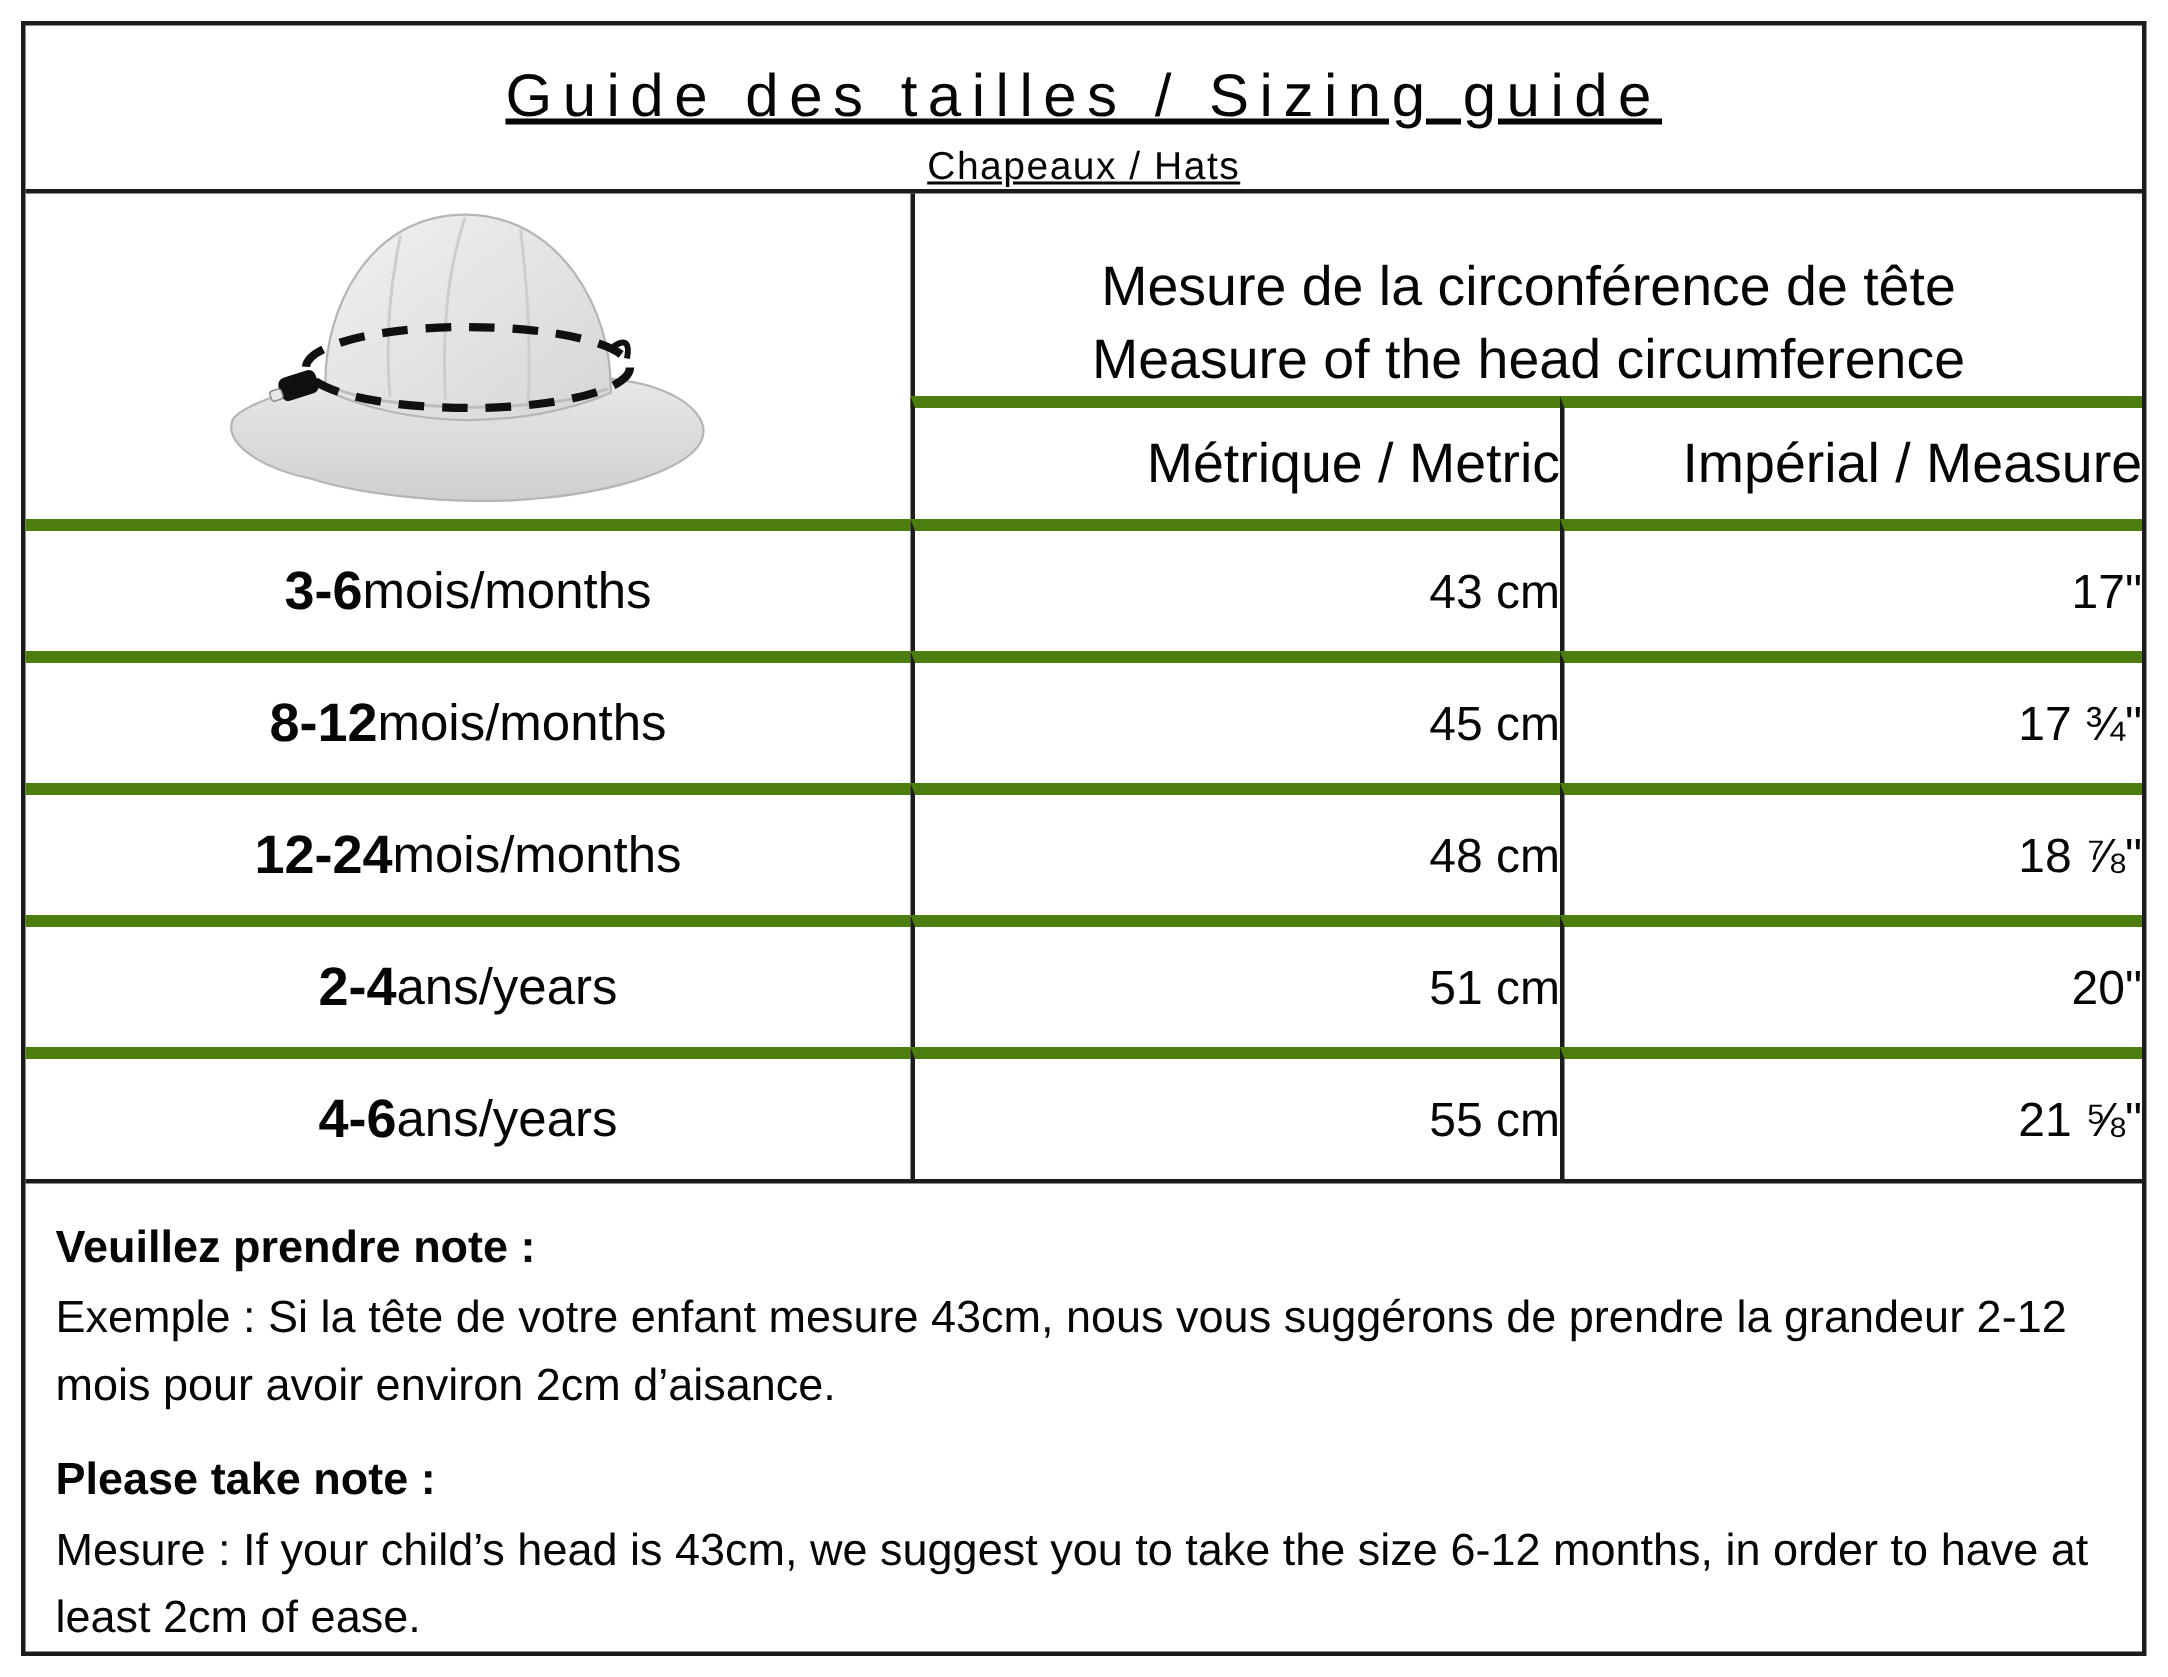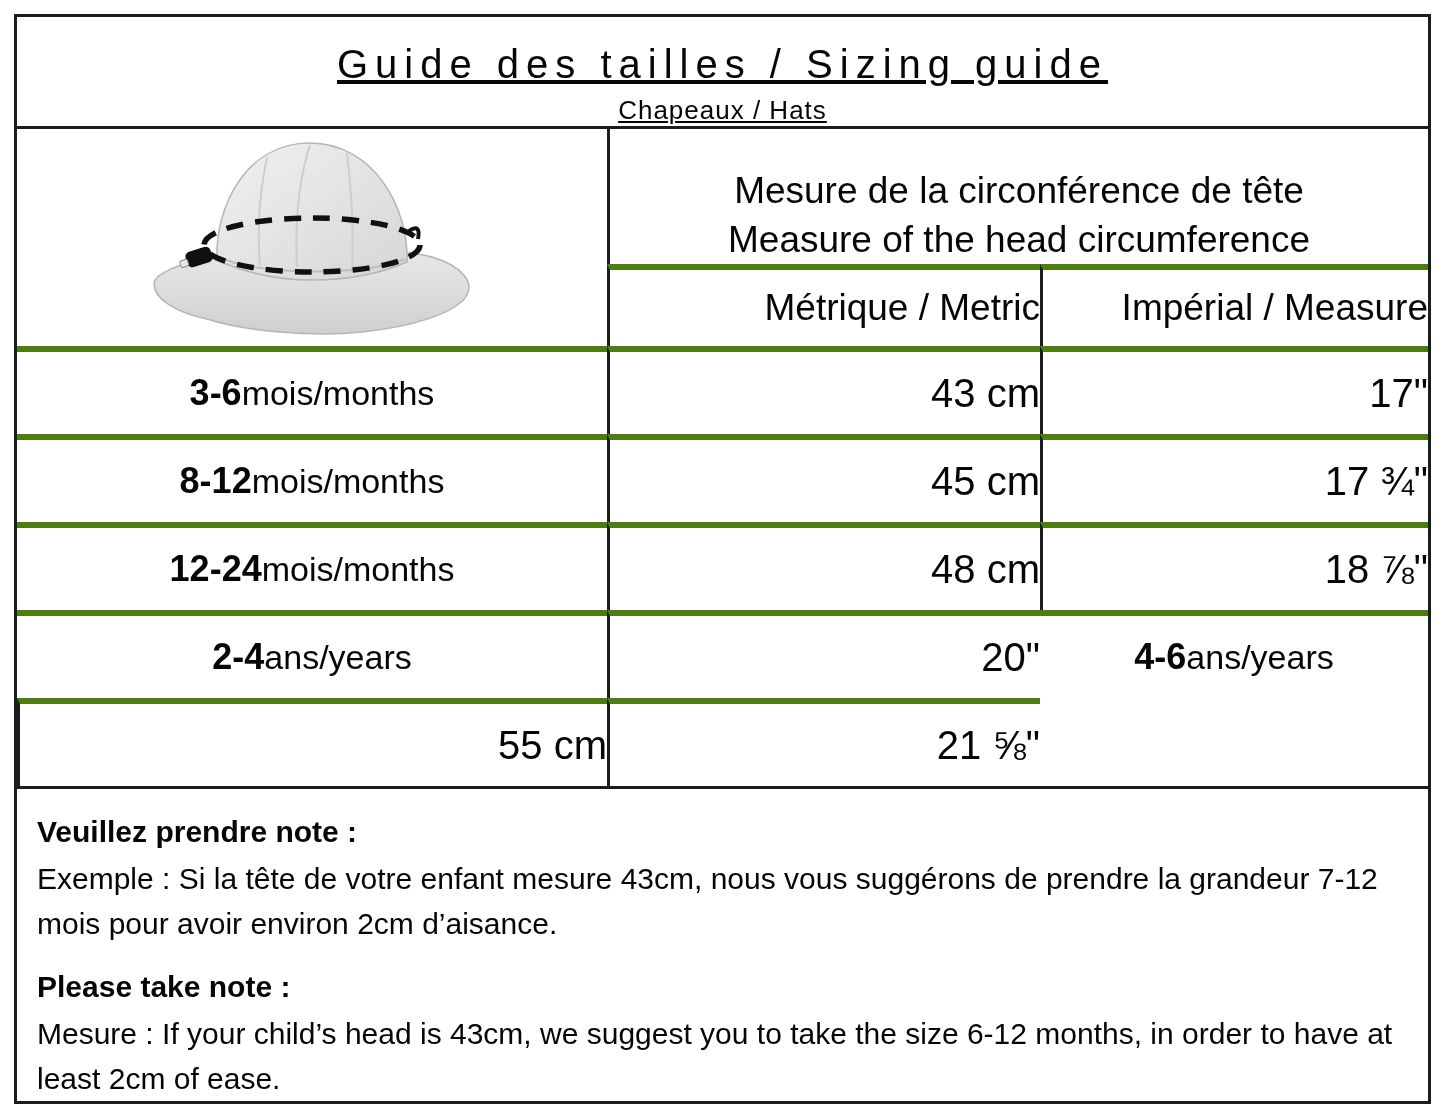--- a/index.html
+++ b/index.html
@@ -14,27 +14,27 @@
   .sub-title  { font-size:26px; letter-spacing:1px; margin-top:8px; }
   
   .size-table {
     display:grid;
     grid-template-columns:590px 433px 388px;
     grid-template-rows:135px 82px repeat(5, 88px);
     height:657px;
   }
   .cell { display:flex; align-items:center; justify-content:center; text-align:center; }
   .bl { border-left:3px solid #1c1c1c;justify-content:flex-end; }
-  .bt { border-top:6px solid #4d7c0f; }
+  .bt { border-top:8px solid #4d7c0f; }
   .cell-hat { grid-column:1; grid-row:1 / 3; }
   .cell-measure { grid-column:2 / 4; grid-row:1; flex-direction:column; font-size:37px; line-height:49px; }
   .col-header { font-size:37px; }
   .label-cell { font-size:34px;text-align:center; }
   .label-cell b { font-size:36px; font-weight:700; }
-  .value-cell { font-size:40px; }
+  .value-cell { font-size:32px; }
   
   .notes-section { flex:1; border-top:3px solid #1c1c1c; padding:16px 22px 0 20px; font-size:30px; line-height:45px; }
   .note-heading { font-weight:700; font-size:30px; margin-top:4px; }
   .note-heading.en { margin-top:18px; }
   .note-body { margin-top:2px; }
   .ul { text-underline-offset:5px; }
   .hat-svg { width:330px; height:205px; }
 </style>
 </head>
 <body>
@@ -108,31 +108,32 @@
         <b>12-24</b>
         <span> mois/months</span>
       </div>
     <div class="cell value-cell bl bt">48 cm</div>
     <div class="cell value-cell bl bt">18 ⅞"</div>
 
     <div class="cell label-cell bt">
         <b>2-4</b>
         <span> ans/years</span>
       </div>
+    <div class="cell value-cell bl bt">51 cm</div>
     <div class="cell value-cell bl bt">20"</div>
 
     <div class="cell label-cell bt">
         <b>4-6</b>
         <span> ans/years</span>
       </div>
     <div class="cell value-cell bl bt">55 cm</div>
     <div class="cell value-cell bl bt">21 ⅝"</div>
 
   </div>
 
   <div class="notes-section">
     <div class="note-heading">Veuillez prendre note :</div>
-    <div class="note-body"><span class="ul">Exemple :</span><span> Si la tête de votre enfant mesure 43cm, nous vous suggérons de prendre la grandeur 7-12 mois pour avoir environ 2cm d’aisance.</span></div>
+    <div class="note-body"><span class="ul">Exemple :</span><span> Si la tête de votre enfant mesure 43cm, nous vous suggérons de prendre la grandeur 2-12 mois pour avoir environ 2cm d’aisance.</span></div>
     <div class="note-heading en">Please take note :</div>
     <div class="note-body"><span class="ul">Mesure :</span><span> If your child’s head is 43cm, we suggest you to take the size 6-12 months, in order to have at least 2cm of ease.</span></div>
   </div>
 
 </div>
 
 </body></html>

